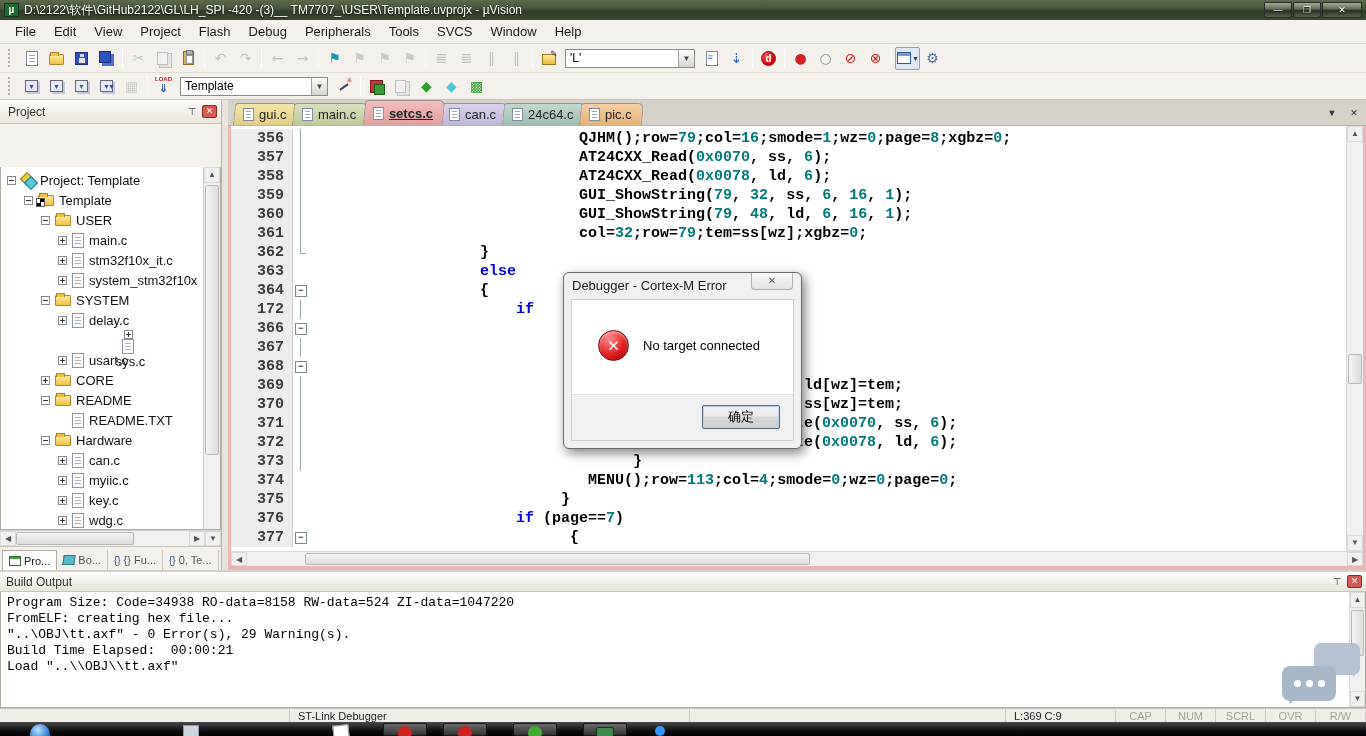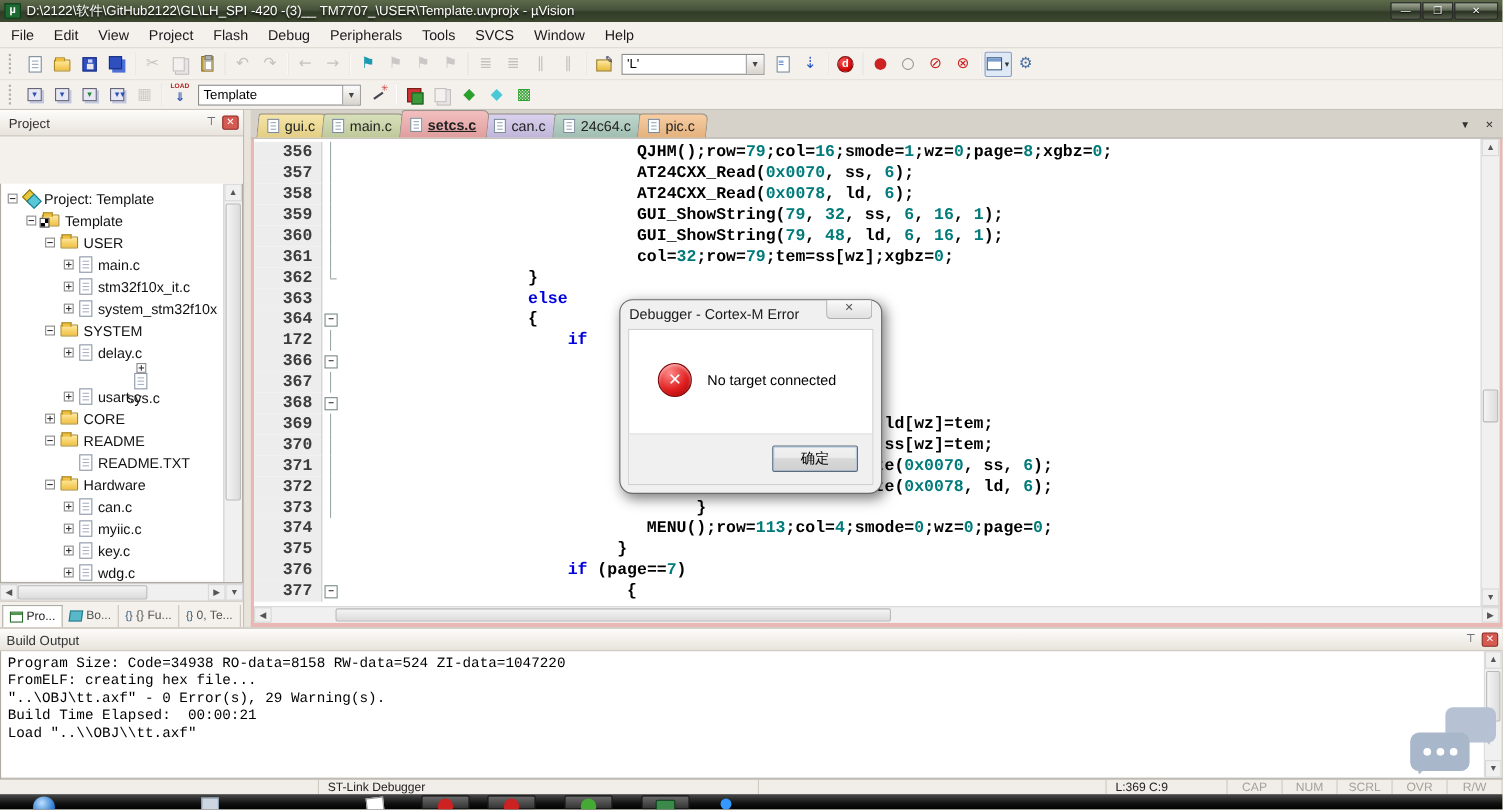--- a/index.html
+++ b/index.html
@@ -9,21 +9,21 @@
 
   
   .titlebar{height:20px;background:linear-gradient(#5d6b4a,#46523a 45%,#323c28 55%,#3d4830);display:flex;align-items:center;padding:0 4px;flex:none;}
   .appicon{width:15px;height:14px;background:#1e6b32;border:1px solid #0d3a1a;color:#fff;font-size:10px;font-weight:bold;text-align:center;line-height:12px;margin-right:5px;flex:none;}
   .wtitle{color:#fff;font-size:12px;text-shadow:0 1px 2px rgba(0,0,0,.8);white-space:nowrap;overflow:hidden;flex:1;}
   .winbtns{display:flex;gap:1px;flex:none;margin-left:8px;}
   .wbtn{width:28px;height:16px;border:1px solid #2a2a2a;border-radius:0 0 3px 3px;background:linear-gradient(rgba(255,255,255,.45),rgba(255,255,255,.12) 45%,rgba(0,0,0,.25) 50%,rgba(255,255,255,.15));color:#fff;font-size:9px;text-align:center;line-height:14px;text-shadow:0 1px 1px #000;}
   .wbtn.close{width:40px;}
 
   
-  .menubar{height:24px;background:#f4f1ec;display:flex;align-items:center;padding-left:1px;border-bottom:1px solid #d9d4cb;flex:none;}
+  .menubar{height:24px;background:#f4f1ec;display:flex;align-items:center;padding-left:6px;border-bottom:1px solid #d9d4cb;flex:none;}
   .mitem{padding:3px 9px;color:#1a1a1a;font-size:13px;}
 
   
   .toolbar{background:#f4f1ec;display:flex;align-items:center;padding-left:8px;flex:none;position:relative;}
   .toolbar.t1{height:29px;border-bottom:1px solid #e2ded6;}
   .toolbar.t2{height:27px;border-bottom:1px solid #c9c4bb;}
   .toolbar::before{content:"";width:3px;height:18px;border-left:2px dotted #b3afa6;margin-right:6px;}
   .tbtn{width:25px;height:23px;display:flex;align-items:center;justify-content:center;position:relative;flex:none;}
   .tbtn.pressed{border:1px solid #8aa0c4;background:#dfe9f5;border-radius:2px;}
   .tbtn .g{font-family:"DejaVu Sans",sans-serif;font-size:14px;line-height:1;}
@@ -153,21 +153,21 @@
   .taskbar{height:14px;flex:none;background:linear-gradient(#4a4a4a,#111 60%,#000);position:relative;overflow:hidden;}
   .tkorb{position:absolute;left:30px;top:2px;width:20px;height:20px;border-radius:50%;background:radial-gradient(circle at 40% 30%,#bfe0ff,#2a7ad0 60%,#0a3a80);}
   .tkwin{position:absolute;left:183px;top:3px;width:16px;height:14px;background:#cdd6e0;border:1px solid #8899aa;}
   .tkdoc{position:absolute;left:333px;top:3px;width:16px;height:14px;background:#fff;border:1px solid #999;transform:rotate(-6deg);}
   .tkbtn{position:absolute;top:1px;width:44px;height:13px;background:linear-gradient(#6a6a6a,#333);border:1px solid #1a1a1a;border-radius:2px;}
   .tkdot{position:absolute;left:14px;top:2px;width:14px;height:14px;border-radius:50%;}
   .tkrect{position:absolute;left:12px;top:3px;width:18px;height:12px;border-radius:2px;border:1px solid #0a3a1a;}
   .tkblue{position:absolute;left:655px;top:4px;width:10px;height:10px;border-radius:50%;background:#3399ff;}
 
   
-  .dialog{position:absolute;left:563px;top:272px;width:239px;height:177px;background:#f0f0f0;border:1px solid #6a6a6a;border-radius:12px;box-shadow:3px 4px 12px rgba(0,0,0,.5);z-index:40;}
+  .dialog{position:absolute;left:563px;top:272px;width:239px;height:177px;background:#f0f0f0;border:1px solid #6a6a6a;border-radius:6px;box-shadow:3px 4px 12px rgba(0,0,0,.5);z-index:40;}
   .dtitle{height:25px;display:flex;align-items:center;padding:0 8px;font-size:13px;color:#1a1a1a;}
   .dtitle .dtxt{flex:1;}
   .dclose{width:42px;height:17px;border:1px solid #b0b0b0;border-top:none;border-radius:0 0 4px 4px;text-align:center;line-height:15px;font-size:10px;color:#555;margin-top:-8px;background:linear-gradient(#fafafa,#e0e0e0);}
   .dbody{position:absolute;left:7px;right:7px;top:26px;bottom:7px;background:#fff;border:1px solid #cfcfcf;overflow:hidden;}
   .dmsg{display:flex;align-items:center;gap:14px;padding:30px 0 0 26px;}
   .derr{width:31px;height:31px;flex:none;border-radius:50%;background:radial-gradient(circle at 35% 28%,#ff8a8a,#e02020 55%,#990000);border:1px solid #7a0a0a;color:#fff;font-size:15px;font-weight:bold;text-align:center;line-height:29px;box-shadow:inset 0 2px 3px rgba(255,255,255,.5);}
   .dmsgtxt{font-size:13px;color:#000;}
   .dfoot{position:absolute;left:0;right:0;bottom:0;height:46px;background:#f0f0f0;border-top:1px solid #dfdfdf;}
   .dok{position:absolute;right:13px;bottom:11px;width:78px;height:24px;background:linear-gradient(#f2f2f2,#ebebeb 45%,#d9d9d9 50%,#cfcfcf);border:1px solid #5a6a7a;border-radius:2px;font-size:13px;text-align:center;line-height:22px;color:#000;box-shadow:0 0 0 1px #b8d0e8 inset;}
 

